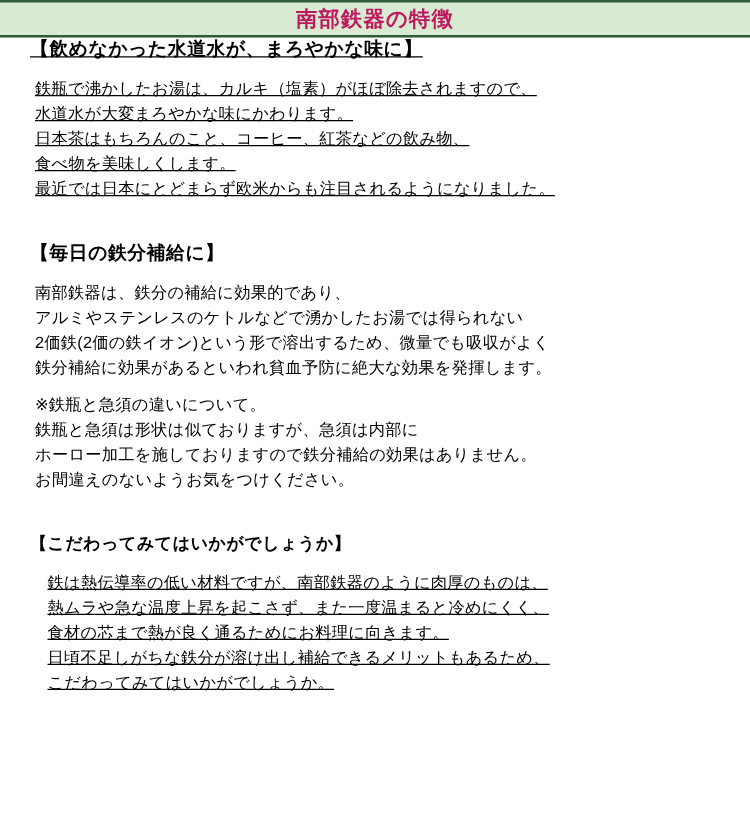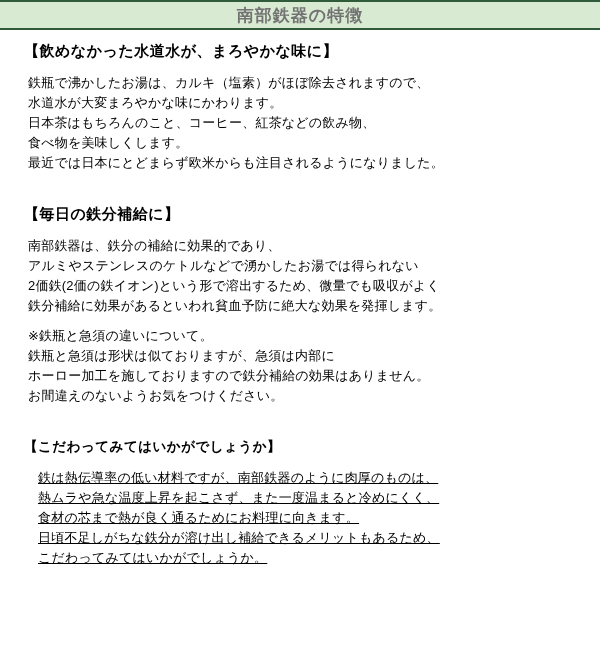--- a/index.html
+++ b/index.html
@@ -27,32 +27,33 @@
     height: 30px;
     display: flex;
     align-items: center;
     justify-content: center;
     box-sizing: border-box;
   }
   .title-band .title-text {
     font-size: 17px;
     font-weight: bold;
     letter-spacing: 1px;
-    color: #737373;
+    color: #be185d;
     line-height: 1;
   }
   .content {
     padding: 0 14px;
     box-sizing: border-box;
   }
   .section {
     margin-top: 14px;
   }
   .section.first {
-    margin-top: 12px;
+    margin-top: 0;
+    text-decoration: underline;
   }
   .section-heading {
     font-size: 15px;
     font-weight: bold;
     padding-left: 10px;
     margin-bottom: 12px;
     letter-spacing: 0.5px;
   }
   .section-heading.small {
     font-size: 13.5px;

